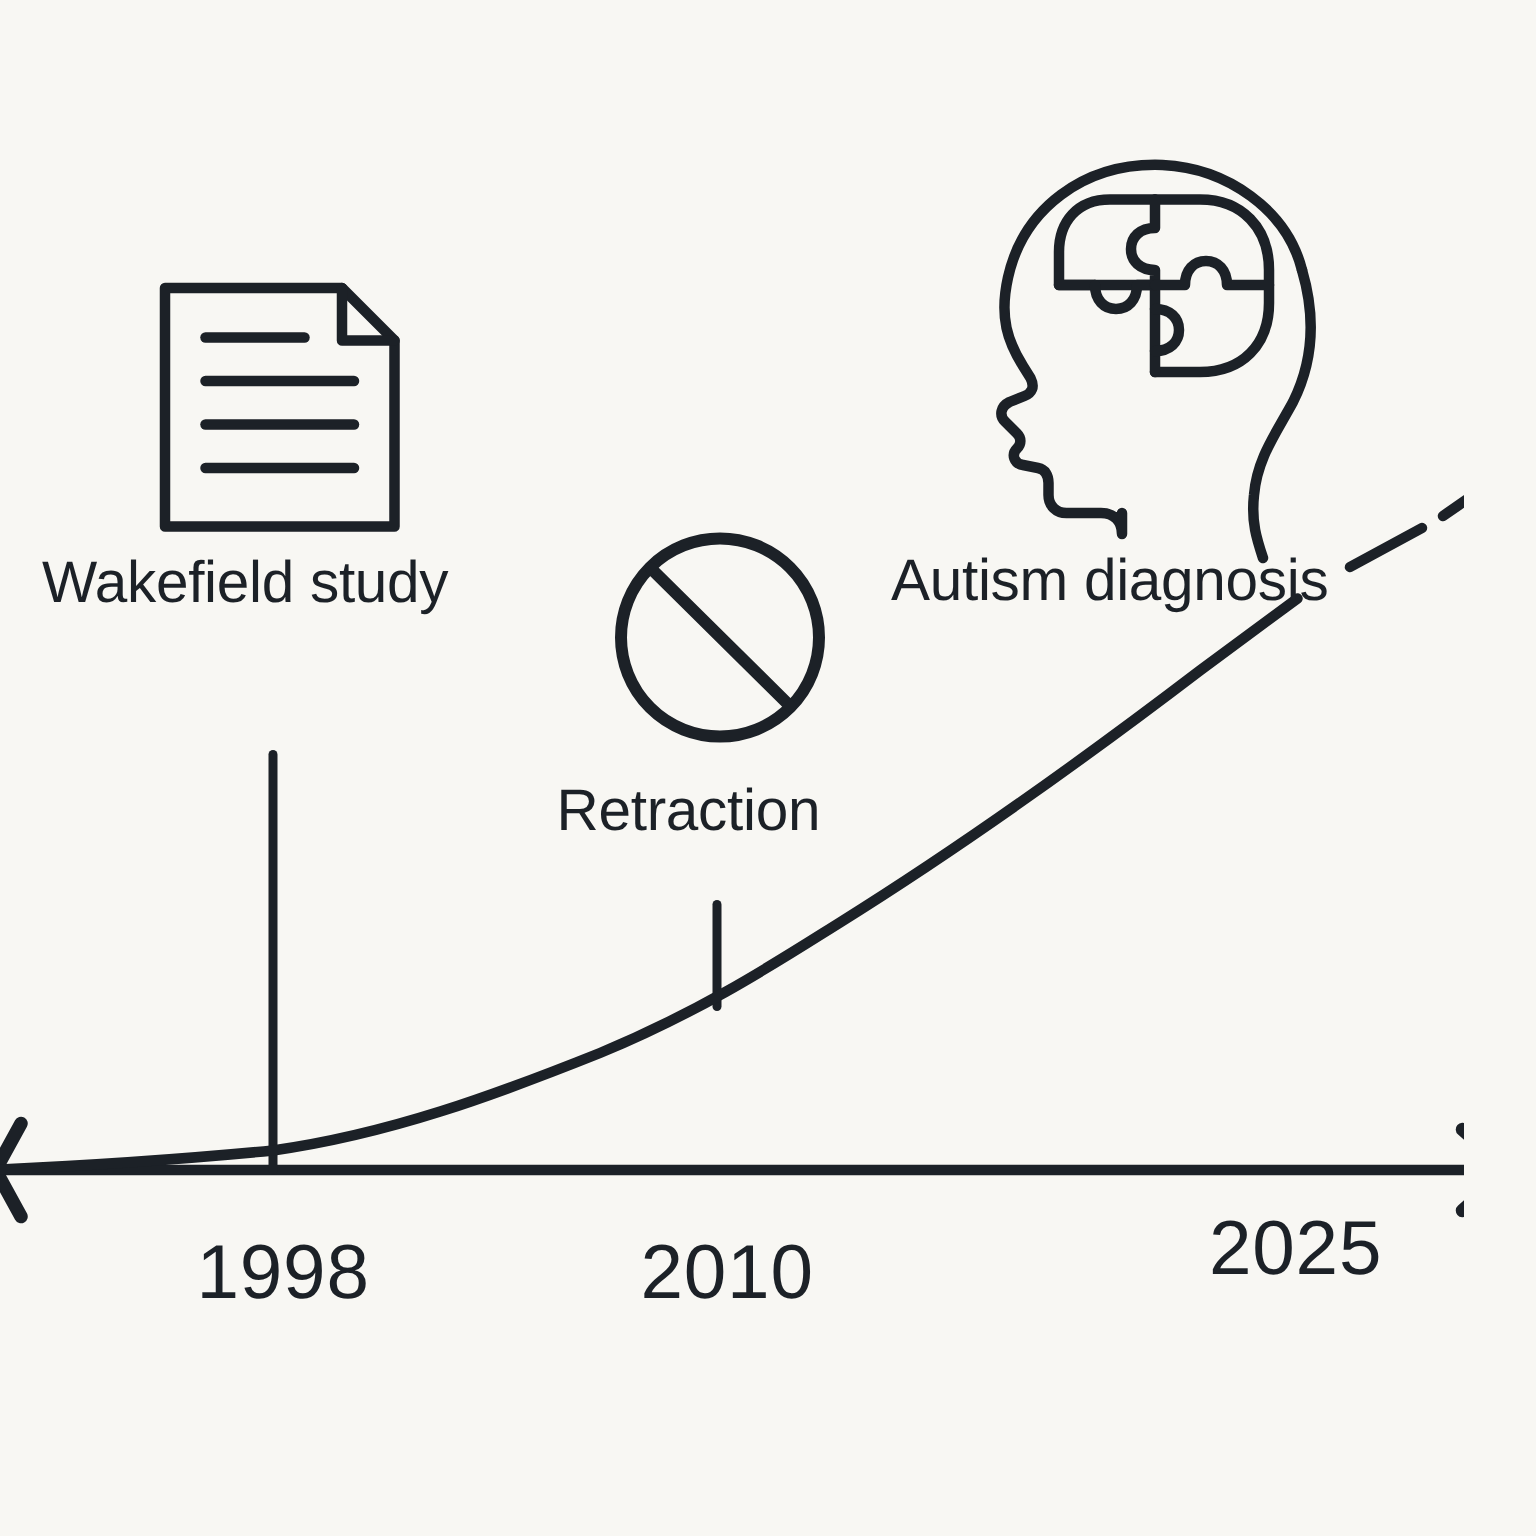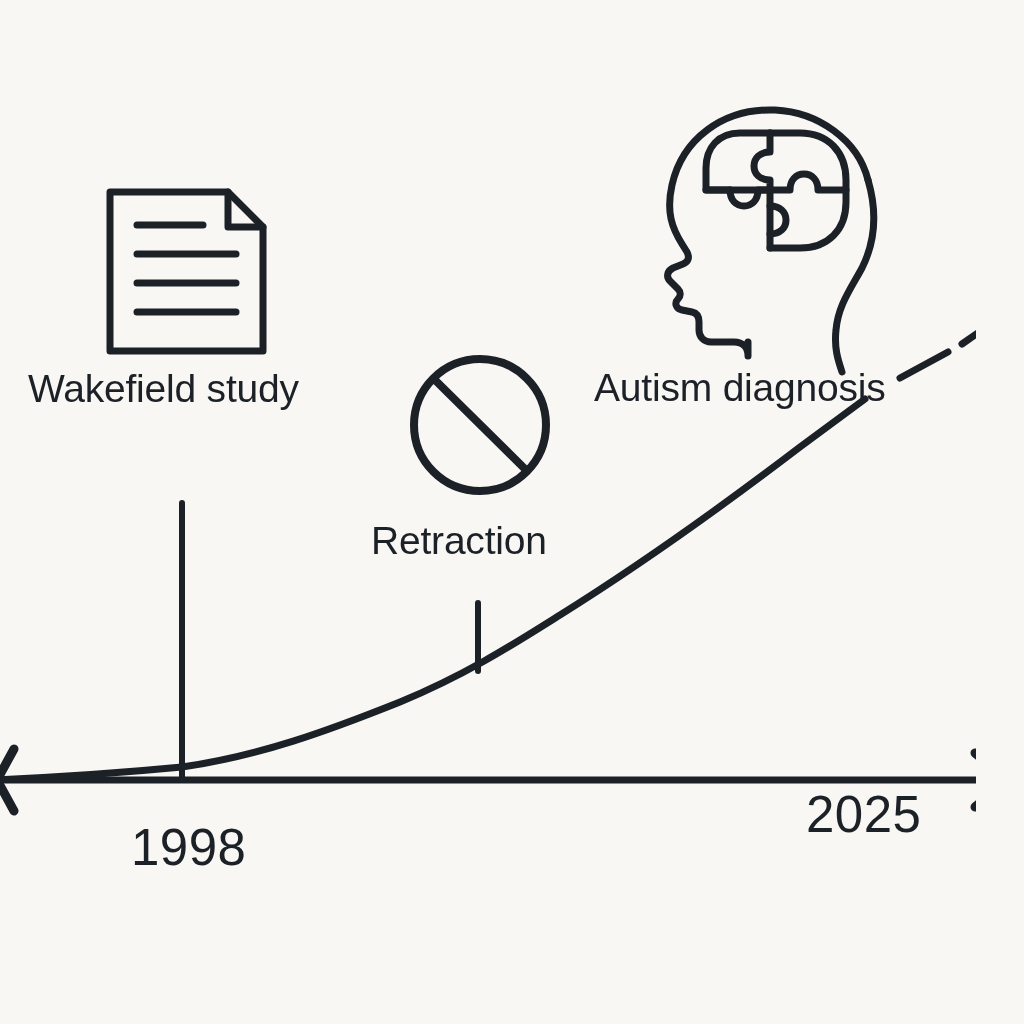--- a/index.html
+++ b/index.html
@@ -35,21 +35,21 @@
   .year-label {
     font-size: 51px;
     letter-spacing: 0.5px;
   }
   #lbl-wakefield { left: 28px;  top: 367px; }
   #lbl-retraction { left: 371px; top: 519px; }
   #lbl-autism    { left: 594px; top: 366px; }
 
   #yr-1998 { left: 131px; top: 818px; }
   #yr-2010 { left: 427px; top: 818px; }
-  #yr-2025 { left: 806px; top: 785px; }
+  #yr-2025 { left: 806px; top: 802px; }
 </style>
 </head>
 <body>
 
 <div id="canvas">
 
   <svg id="figure" viewBox="0 0 1024 1024">
 
     <g>
       <line x1="0" y1="780" x2="998" y2="780" stroke="#1c2127" stroke-width="7" stroke-linecap="butt"></line>
@@ -154,16 +154,17 @@
   </svg>
 
   <div class="label-text event-label" id="lbl-wakefield">Wakefield study</div>
 
   <div class="label-text event-label" id="lbl-autism">Autism diagnosis</div>
 
   <div class="label-text event-label" id="lbl-retraction">Retraction</div>
 
   <div class="label-text year-label" id="yr-1998">1998</div>
 
+  <div class="label-text year-label" id="yr-2010">2010</div>
 
   <div class="label-text year-label" id="yr-2025">2025</div>
 
 </div>
 
 </body></html>

